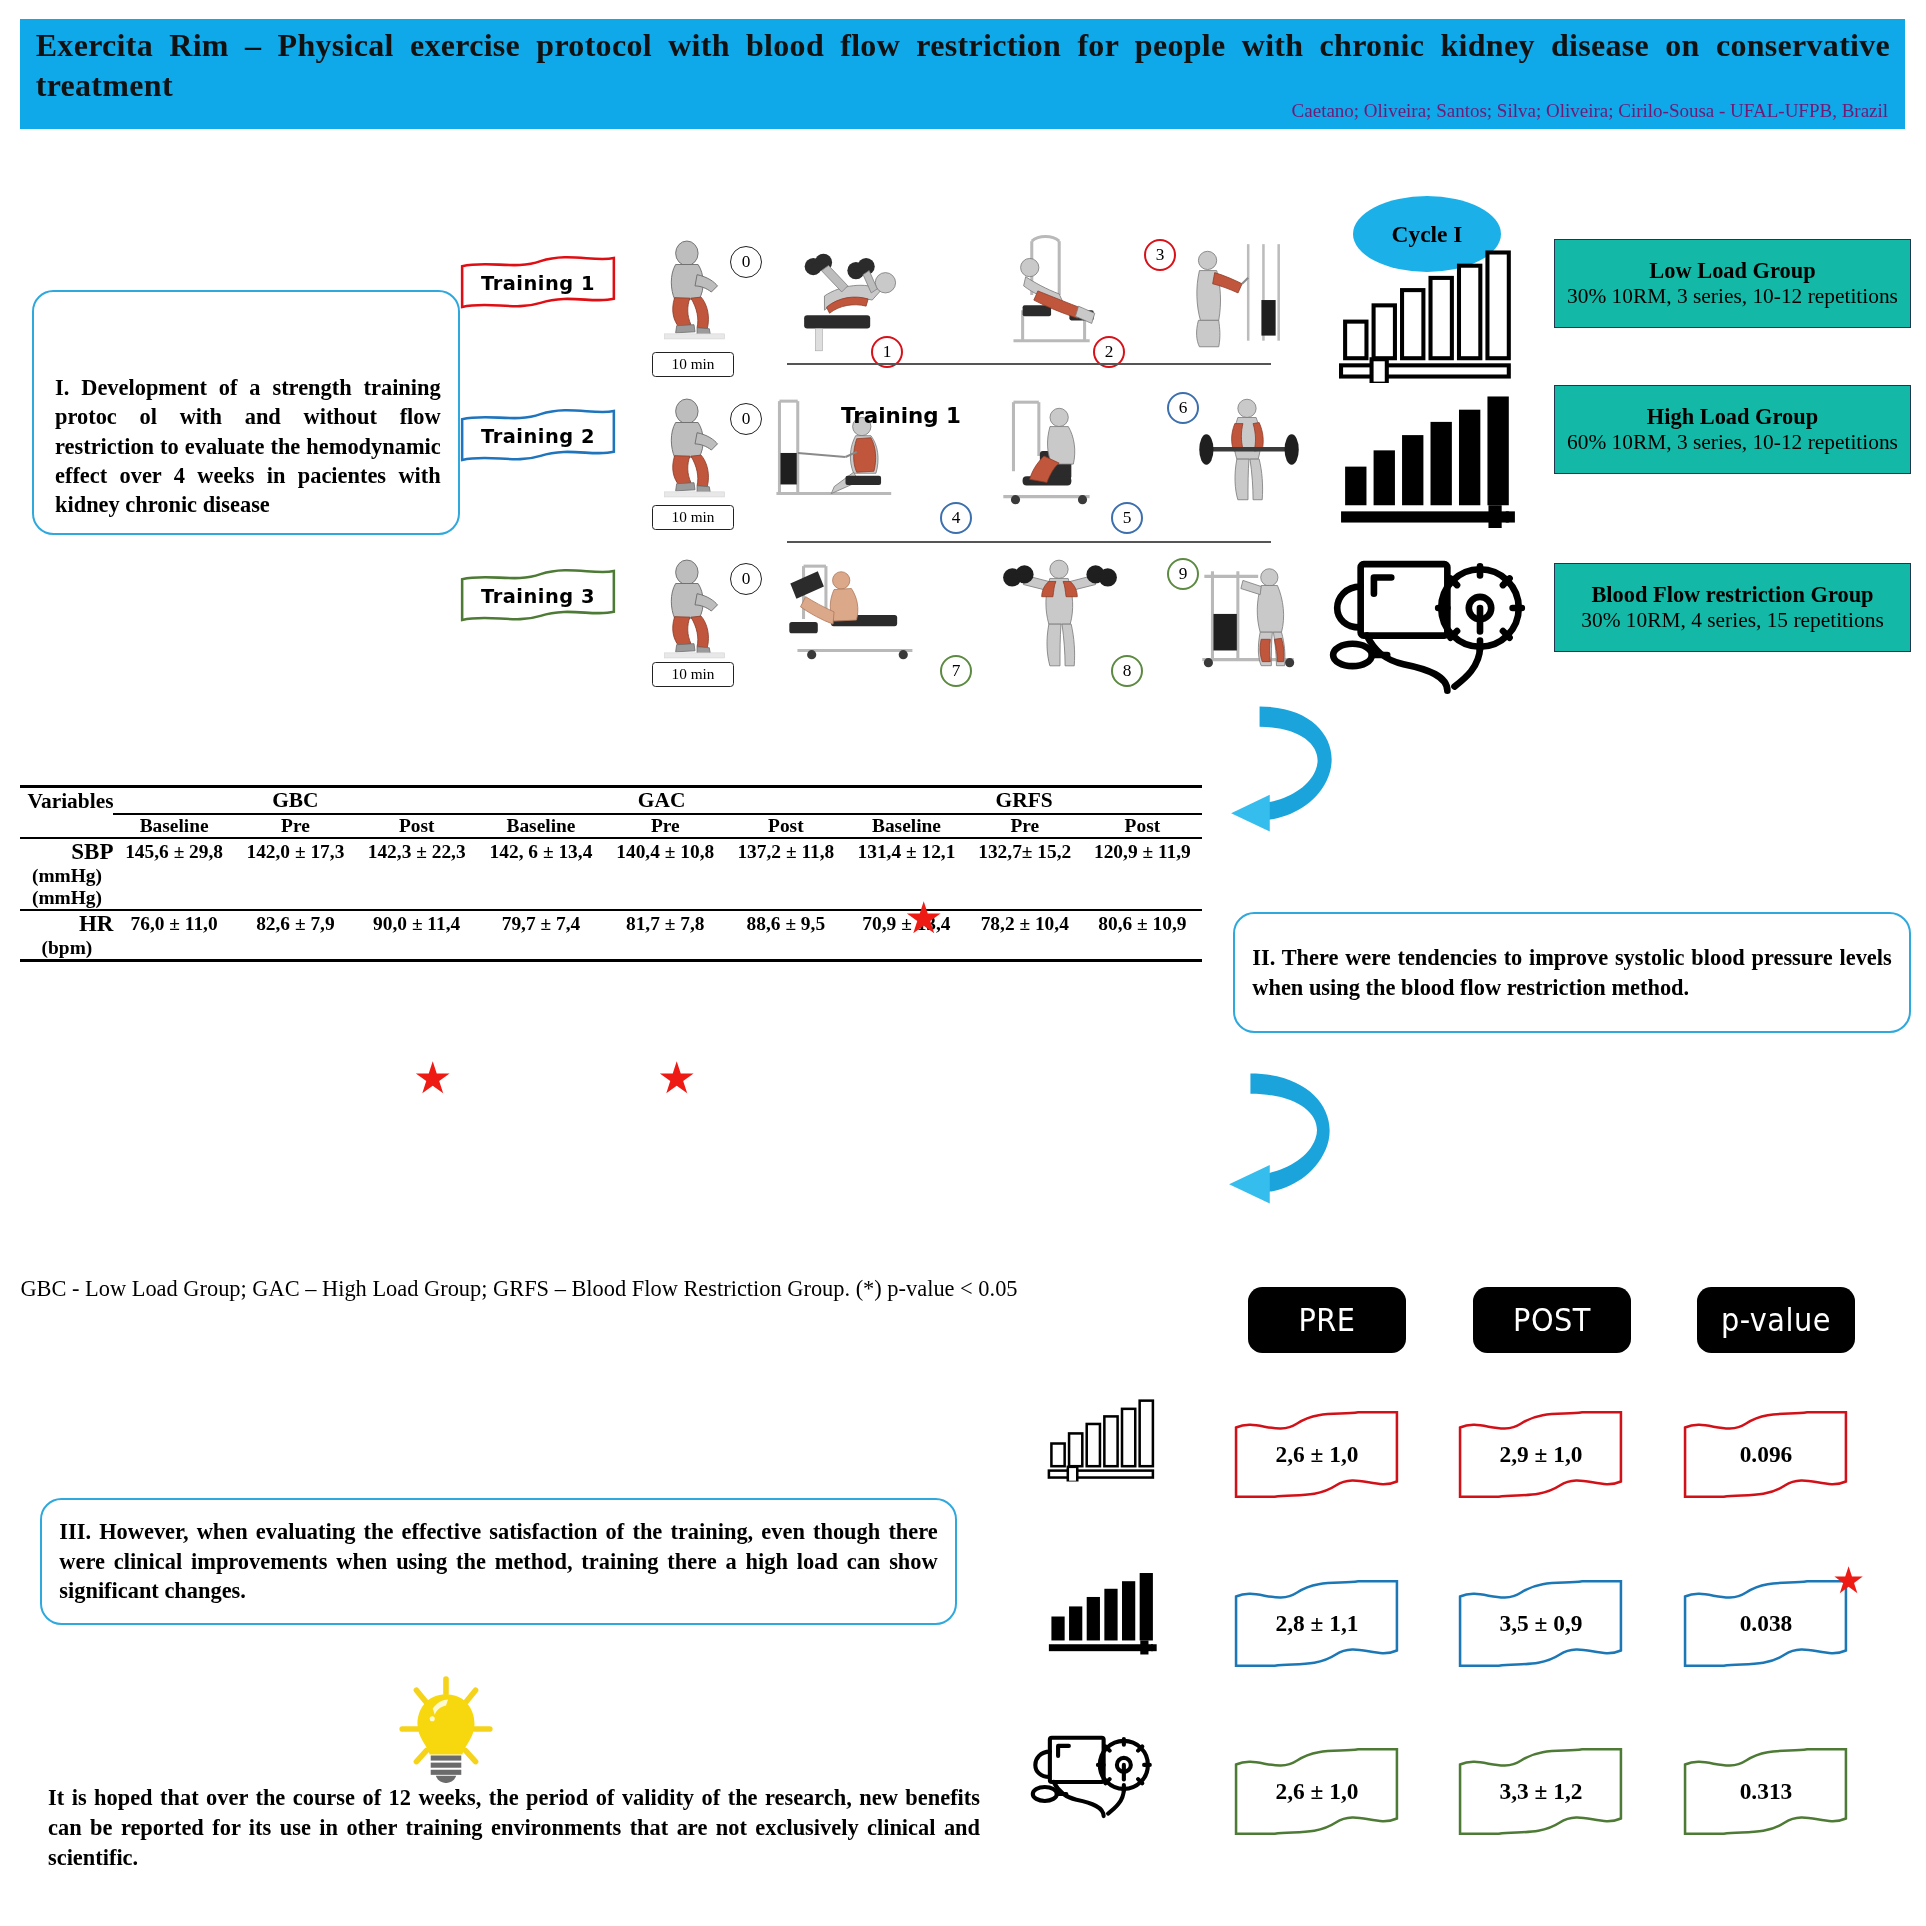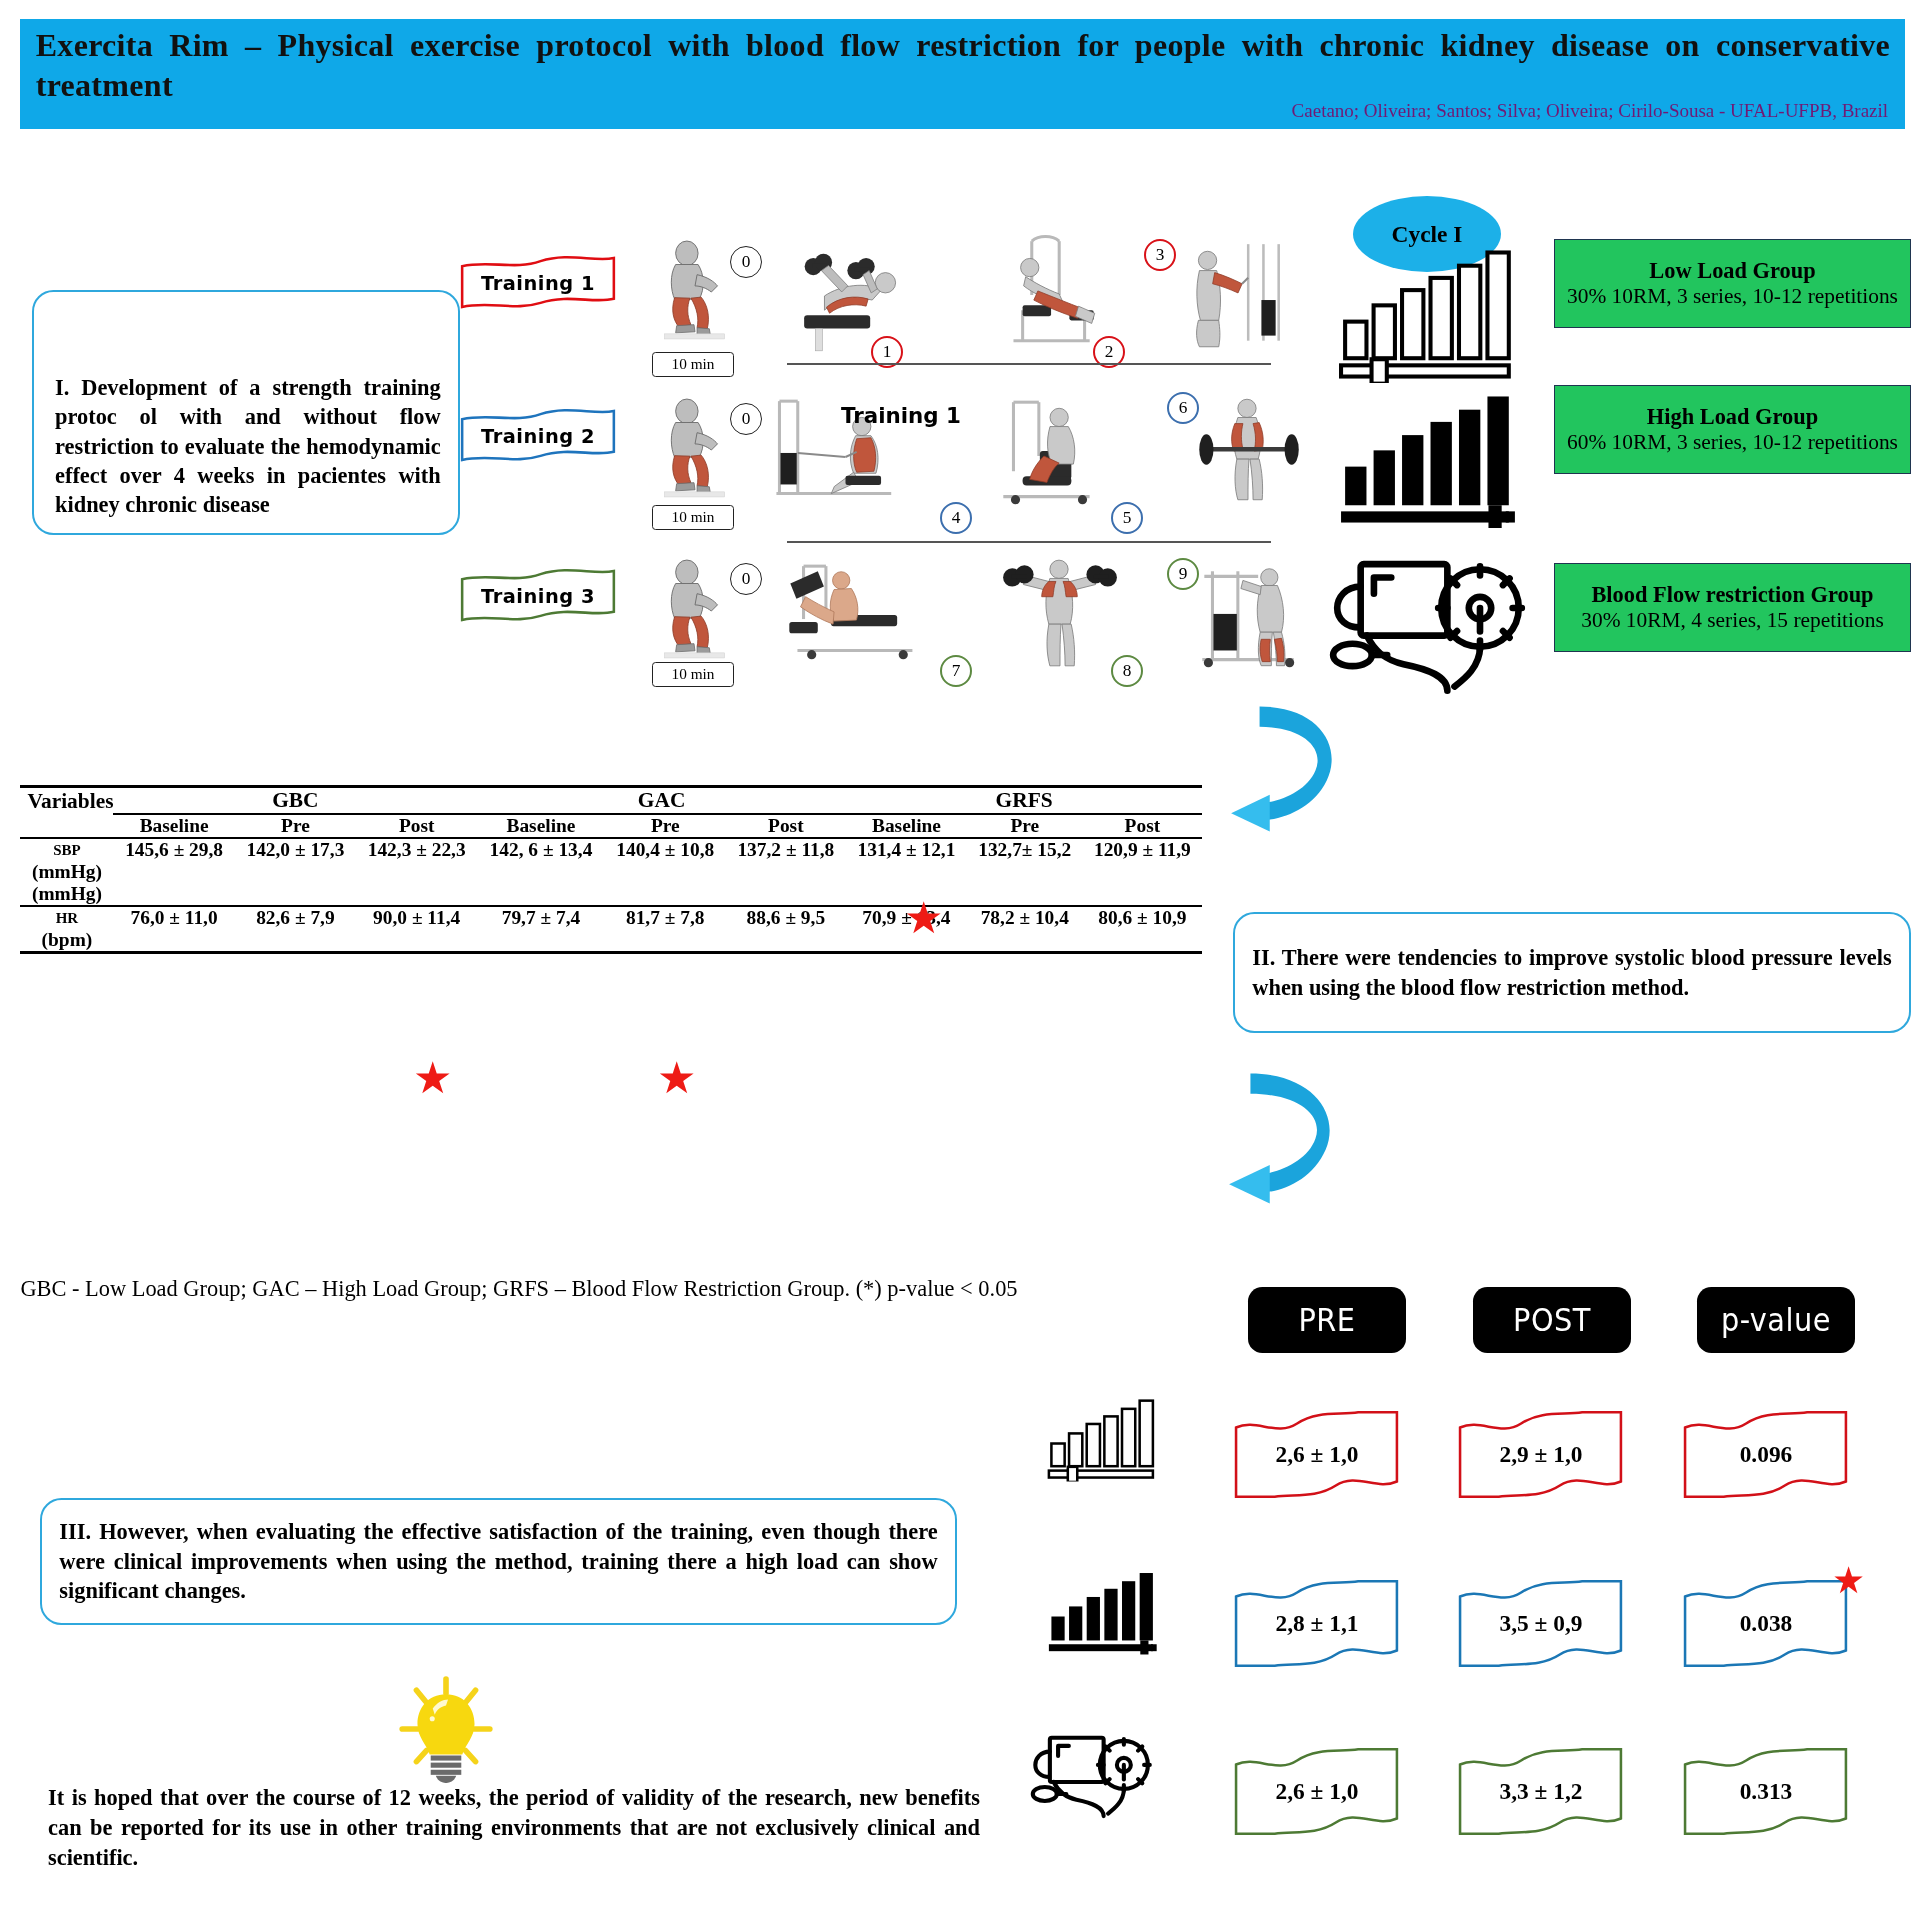--- a/index.html
+++ b/index.html
@@ -83,21 +83,21 @@
   #cycle-ellipse {
     position:absolute; left:1353px; top:196px; width:148px; height:76px;
     background:#1cb0e8; border-radius:50%;
     display:flex; align-items:center; justify-content:center;
     font-weight:bold; font-size:23.4px;
   }
 
   
   .group-box {
     position:absolute; box-sizing:border-box;
-    border:1.5px solid #1f3550; background:#22c55e;
+    border:1.5px solid #1f3550; background:#14b8a6;
     display:flex; flex-direction:column; align-items:center; justify-content:center;
     text-align:center; padding:4.1px 9.2px;
   }
   .group-box .gb-title { font-weight:bold; font-size:22.4px; line-height:1.18; }
   .group-box .gb-desc  { font-size:21.4px; line-height:1.18; }
 
   
   .icon-art { position:absolute; }
   .icon-art svg { display:block; }
 
@@ -106,21 +106,21 @@
   table.data {
     border-collapse:collapse; width:100%;
     font-family:"Liberation Serif", serif; font-weight:bold;
   }
   table.data td, table.data th { padding:0; }
   .rule-top    { border-top:3.6px solid #000; }
   .rule-mid    { border-top:2.5px solid #000; }
   .rule-thin   { border-top:2px solid #000; }
   .grp-head { font-size:21.4px; text-align:center; padding:7.1px 0 8.2px 0; }
   .sub-head { font-size:19.4px; text-align:center; padding:6.1px 0 8.2px 0; }
-  .rowlabel { font-size:15px; text-align:center; width:76px; }
+  .rowlabel { font-size:23px; text-align:right; width:76px; }
   .cell     { font-size:19.4px; text-align:center; white-space:nowrap; position:relative; }
   .unit     { font-size:19.4px; text-align:center; padding-bottom:14.3px; }
   .cellpad  { padding-top:8.2px; }
 
   #table-note {
     position:absolute; left:20.4px; top:1274px; width:1101px;
     font-size:22.4px; line-height:1.33;
   }
 
   

